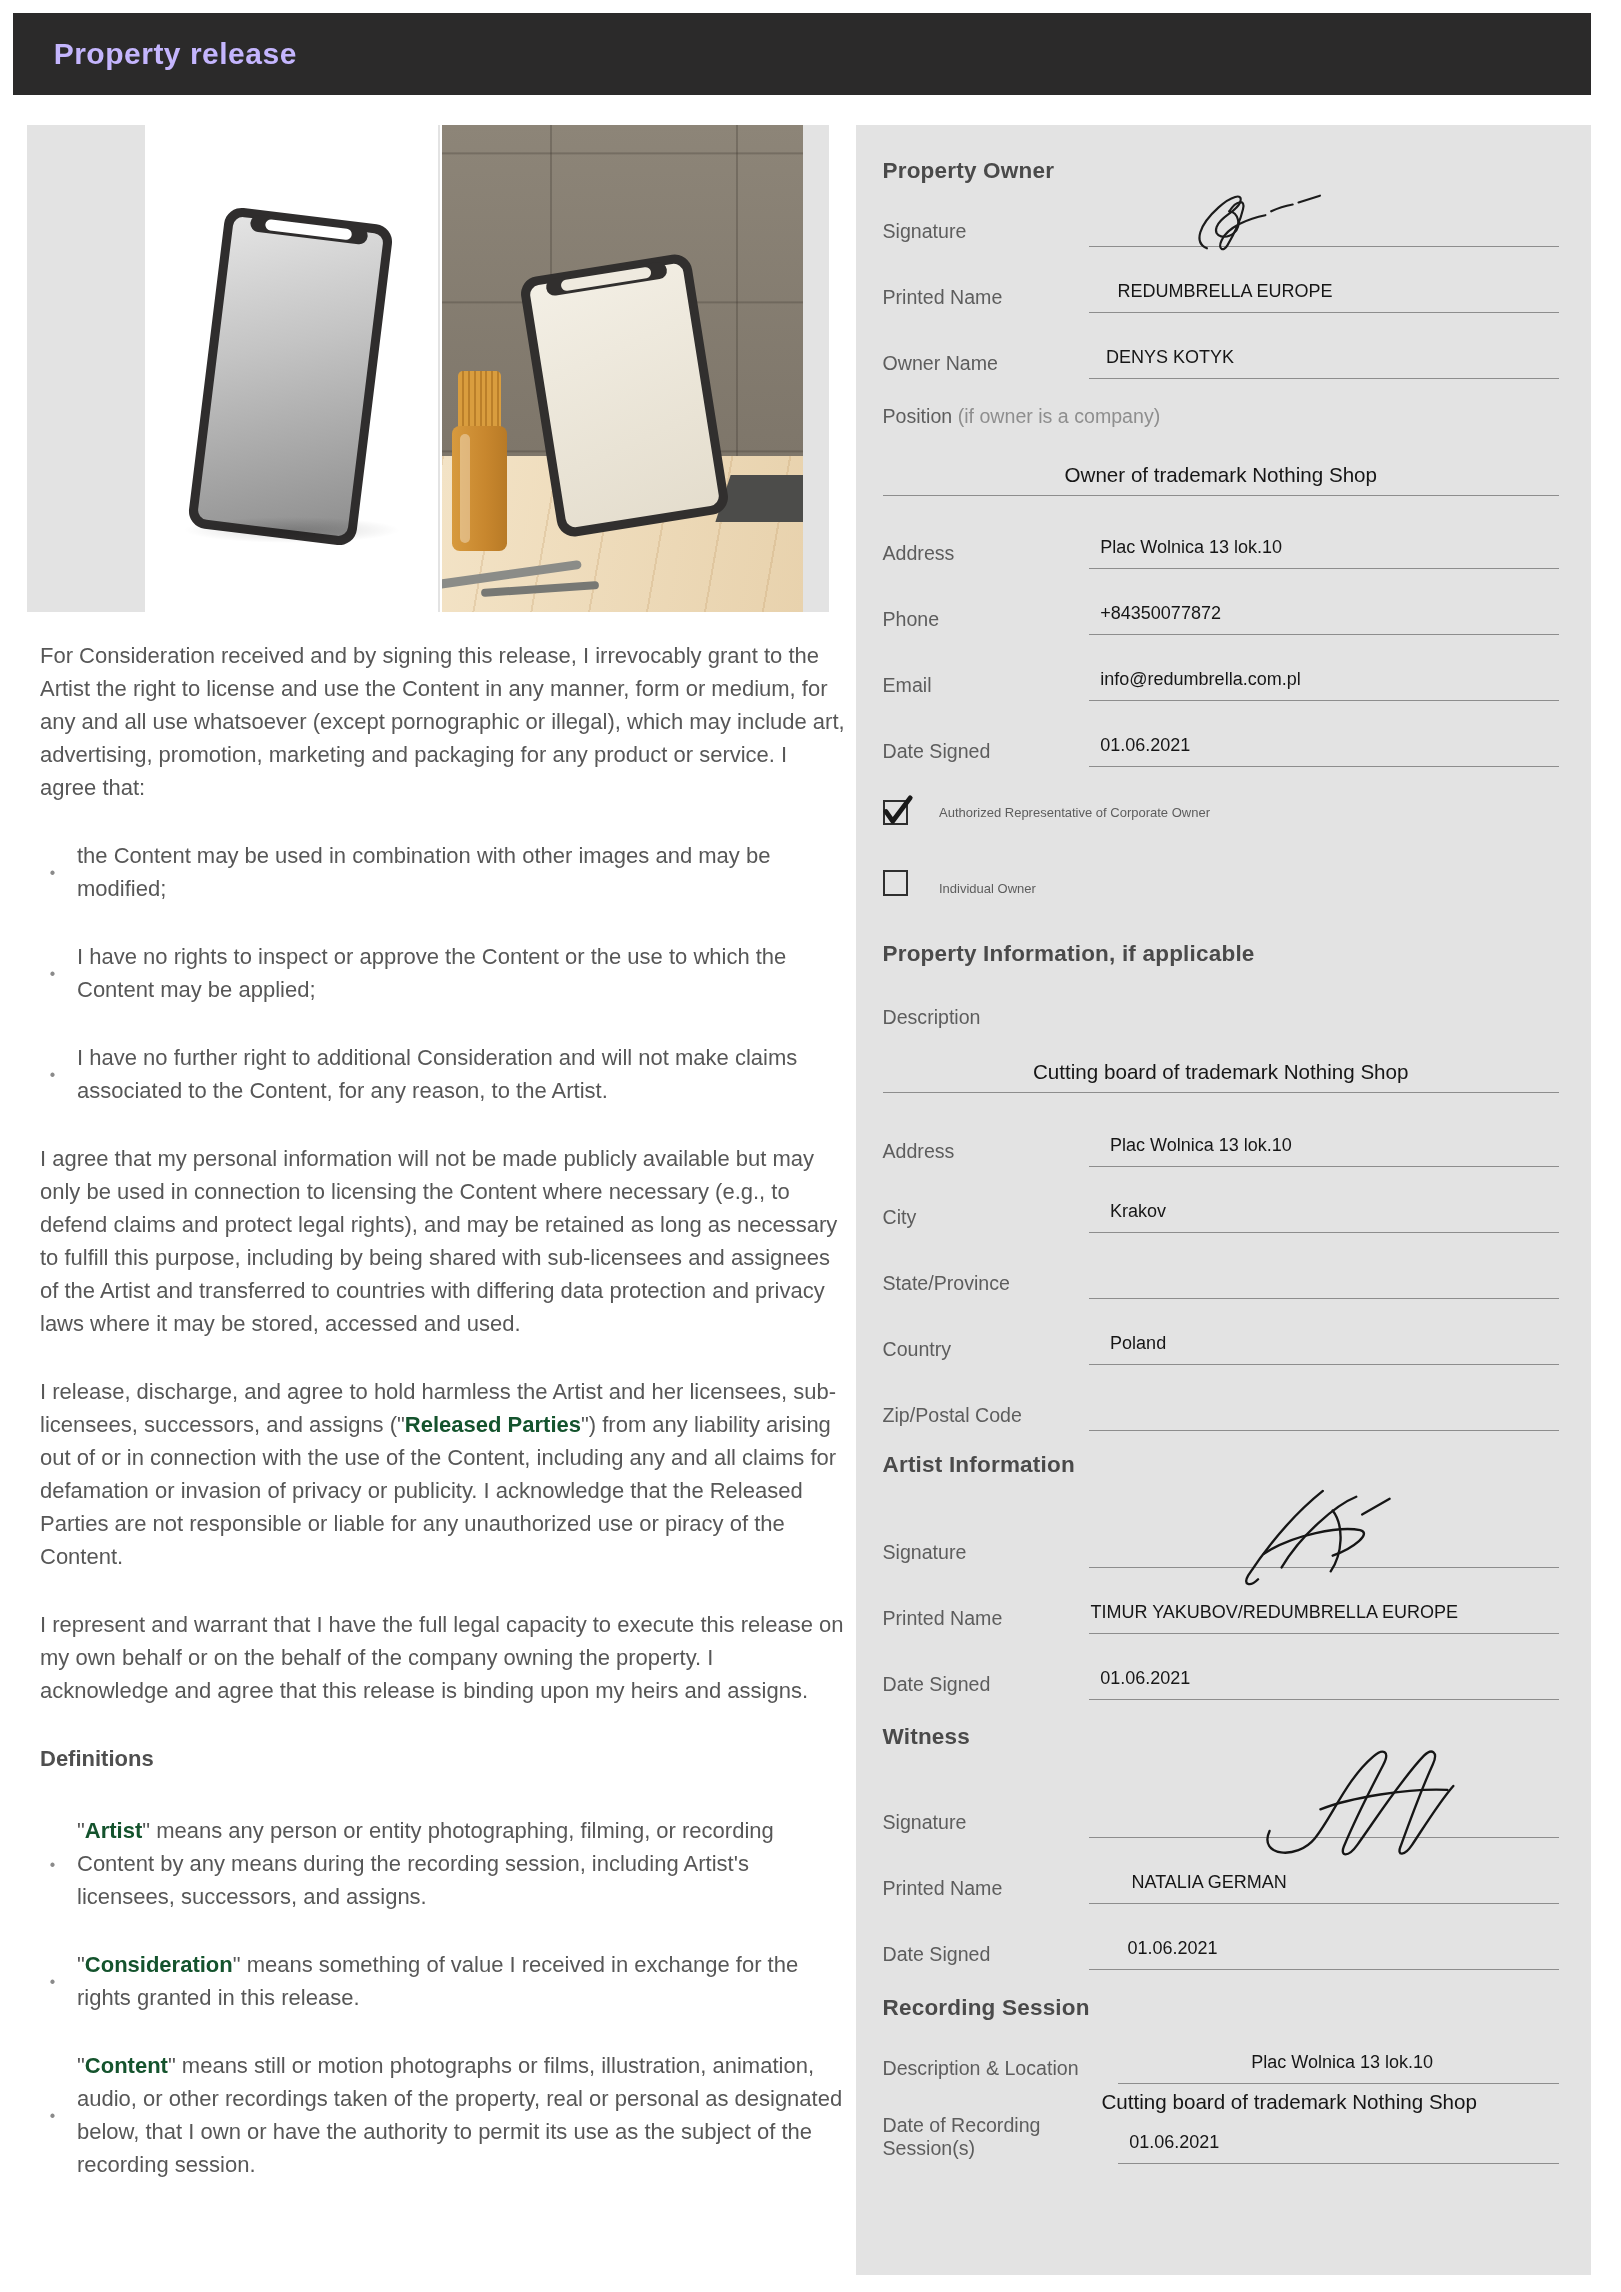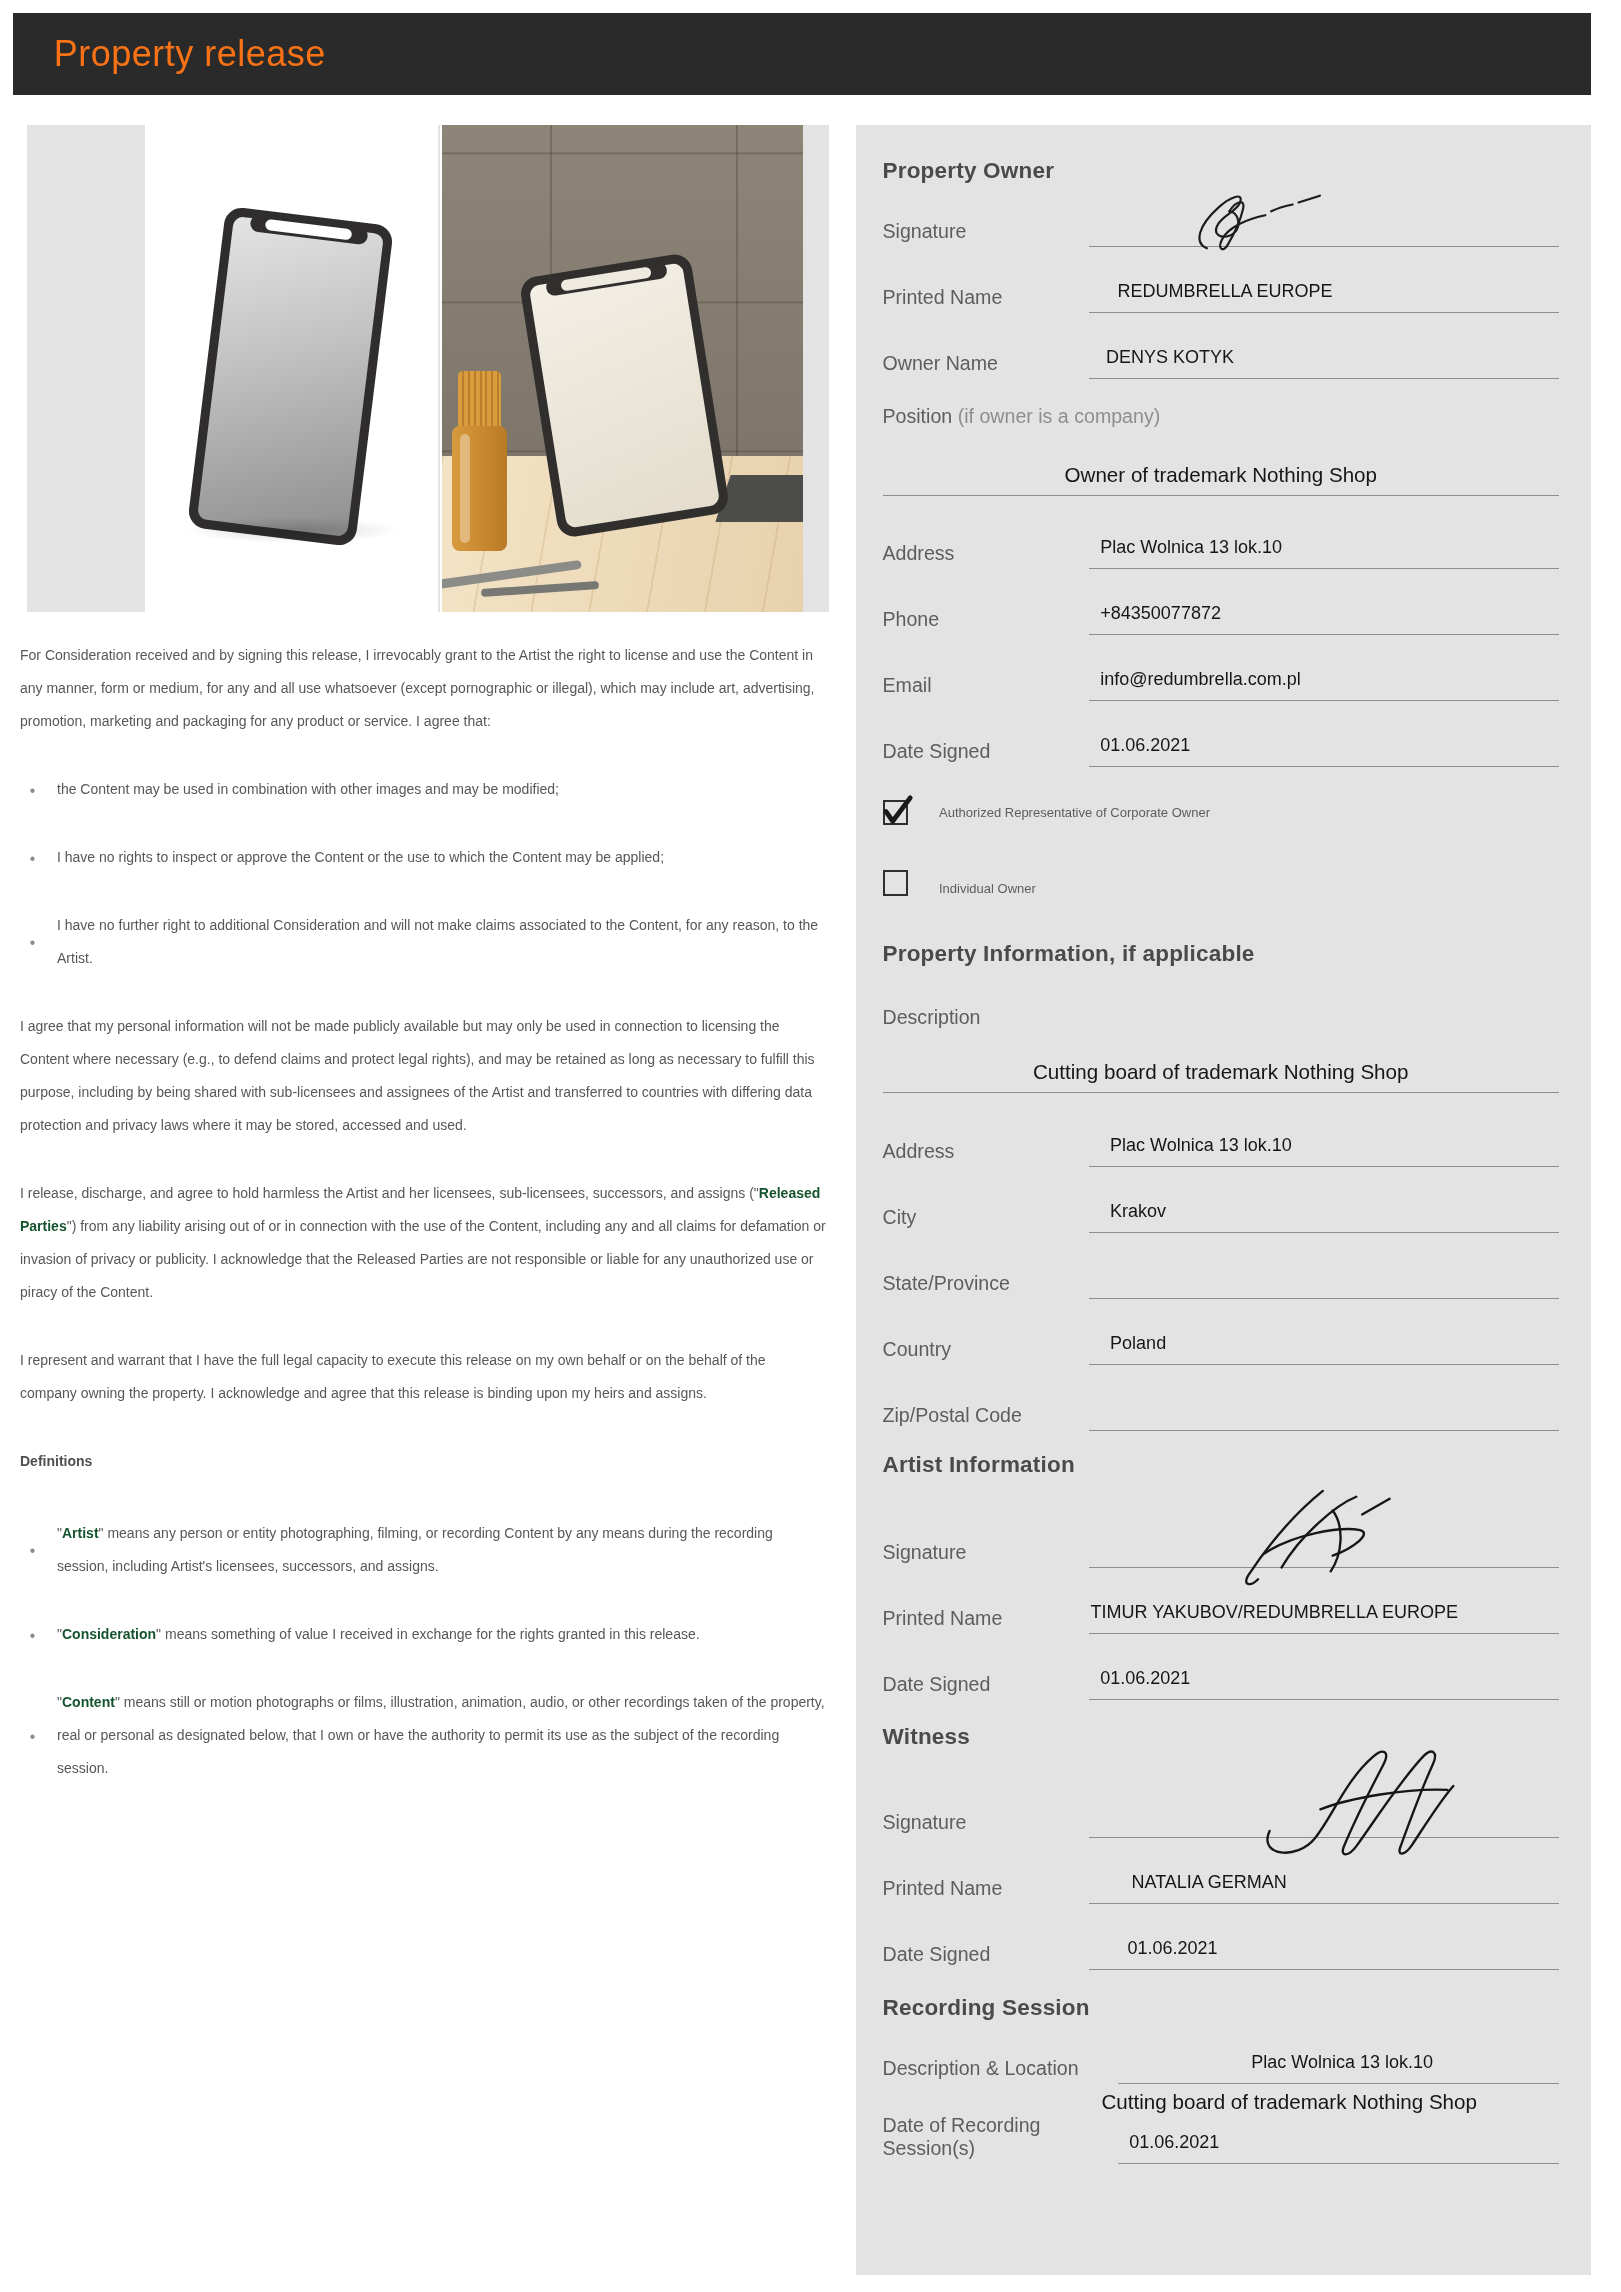--- a/index.html
+++ b/index.html
@@ -1,20 +1,20 @@
 <!DOCTYPE html>
 <html><head>
 <meta charset="utf-8">
 <style>
   html,body{margin:0;padding:0;background:#ffffff;}
   .page{position:relative;width:1621px;height:2293px;background:#ffffff;overflow:hidden;
         font-family:"Liberation Sans",sans-serif;}
   
   .header{position:absolute;left:12.7px;top:12.7px;width:1578px;height:82px;background:#2b2a2a;}
-  .header .title{color:#f97316;font-size:36px;font-weight:400;letter-spacing:0.5px;
+  .header .title{color:#c4b5fd;font-size:30px;font-weight:700;letter-spacing:0.5px;
                  line-height:82px;padding-left:41px;}
   
   .collage{position:absolute;left:27.4px;top:125px;width:802px;height:487px;background:#e3e3e3;}
   .photo{position:absolute;top:0;height:487px;overflow:hidden;}
   .photo.studio{left:118px;width:293px;background:#ffffff;}
   .photo.kitchen{left:413px;width:361px;border-left:2px solid #fff;}
   .wall{position:absolute;left:0;top:0;right:0;height:331px;
         background:linear-gradient(180deg,#8d8578,#7e766a);
         background-image:linear-gradient(rgba(62,56,48,.30) 2px,transparent 2px),
                          linear-gradient(90deg,rgba(62,56,48,.30) 2px,transparent 2px),
@@ -43,21 +43,21 @@
        background:rgba(255,255,255,.35);}
   .spaghetti{position:absolute;left:15.7px;bottom:180px;width:43px;height:61px;border-radius:4.9px 4.9px 0 0;
        background:repeating-linear-gradient(90deg,#d99d3e 0 3.9px,#ba7f2a 3.9px 5.9px);}
   .utensil{position:absolute;left:-7.8px;bottom:33px;width:147px;height:8.8px;background:#8b8c88;
        border-radius:4.9px;transform:rotate(-8deg);}
   .utensil2{position:absolute;left:39px;bottom:19.6px;width:118px;height:7.8px;background:#777874;
        border-radius:4.9px;transform:rotate(-4deg);}
   .tray{position:absolute;right:-13.7px;bottom:90px;width:94px;height:47px;background:#4c4c4a;
        transform:skewX(-18deg);}
   
-  .legal{position:absolute;left:20px;top:639px;width:806px;font-size:14px;line-height:33px;
+  .legal{position:absolute;left:40px;top:639px;width:806px;font-size:22px;line-height:33px;
          color:#575757;}
   .legal p{margin:0 0 35px 0;}
   .legal .blist{margin:0 0 2px 0;padding:0;list-style:none;}
   .legal .blist li{position:relative;padding-left:37px;margin:0 0 35px 0;}
   .legal .blist li:before{content:"\2022";position:absolute;left:9.8px;top:50%;
          transform:translateY(-50%);color:#8a8a8a;font-size:15.7px;}
   .legal .defhead{font-weight:bold;color:#4f4f4f;margin:5.9px 0 39px 0;}
   .legal b{color:#14532d;}
   
   .panel{position:absolute;left:856px;top:125px;width:735px;height:2150px;background:#e3e3e3;

